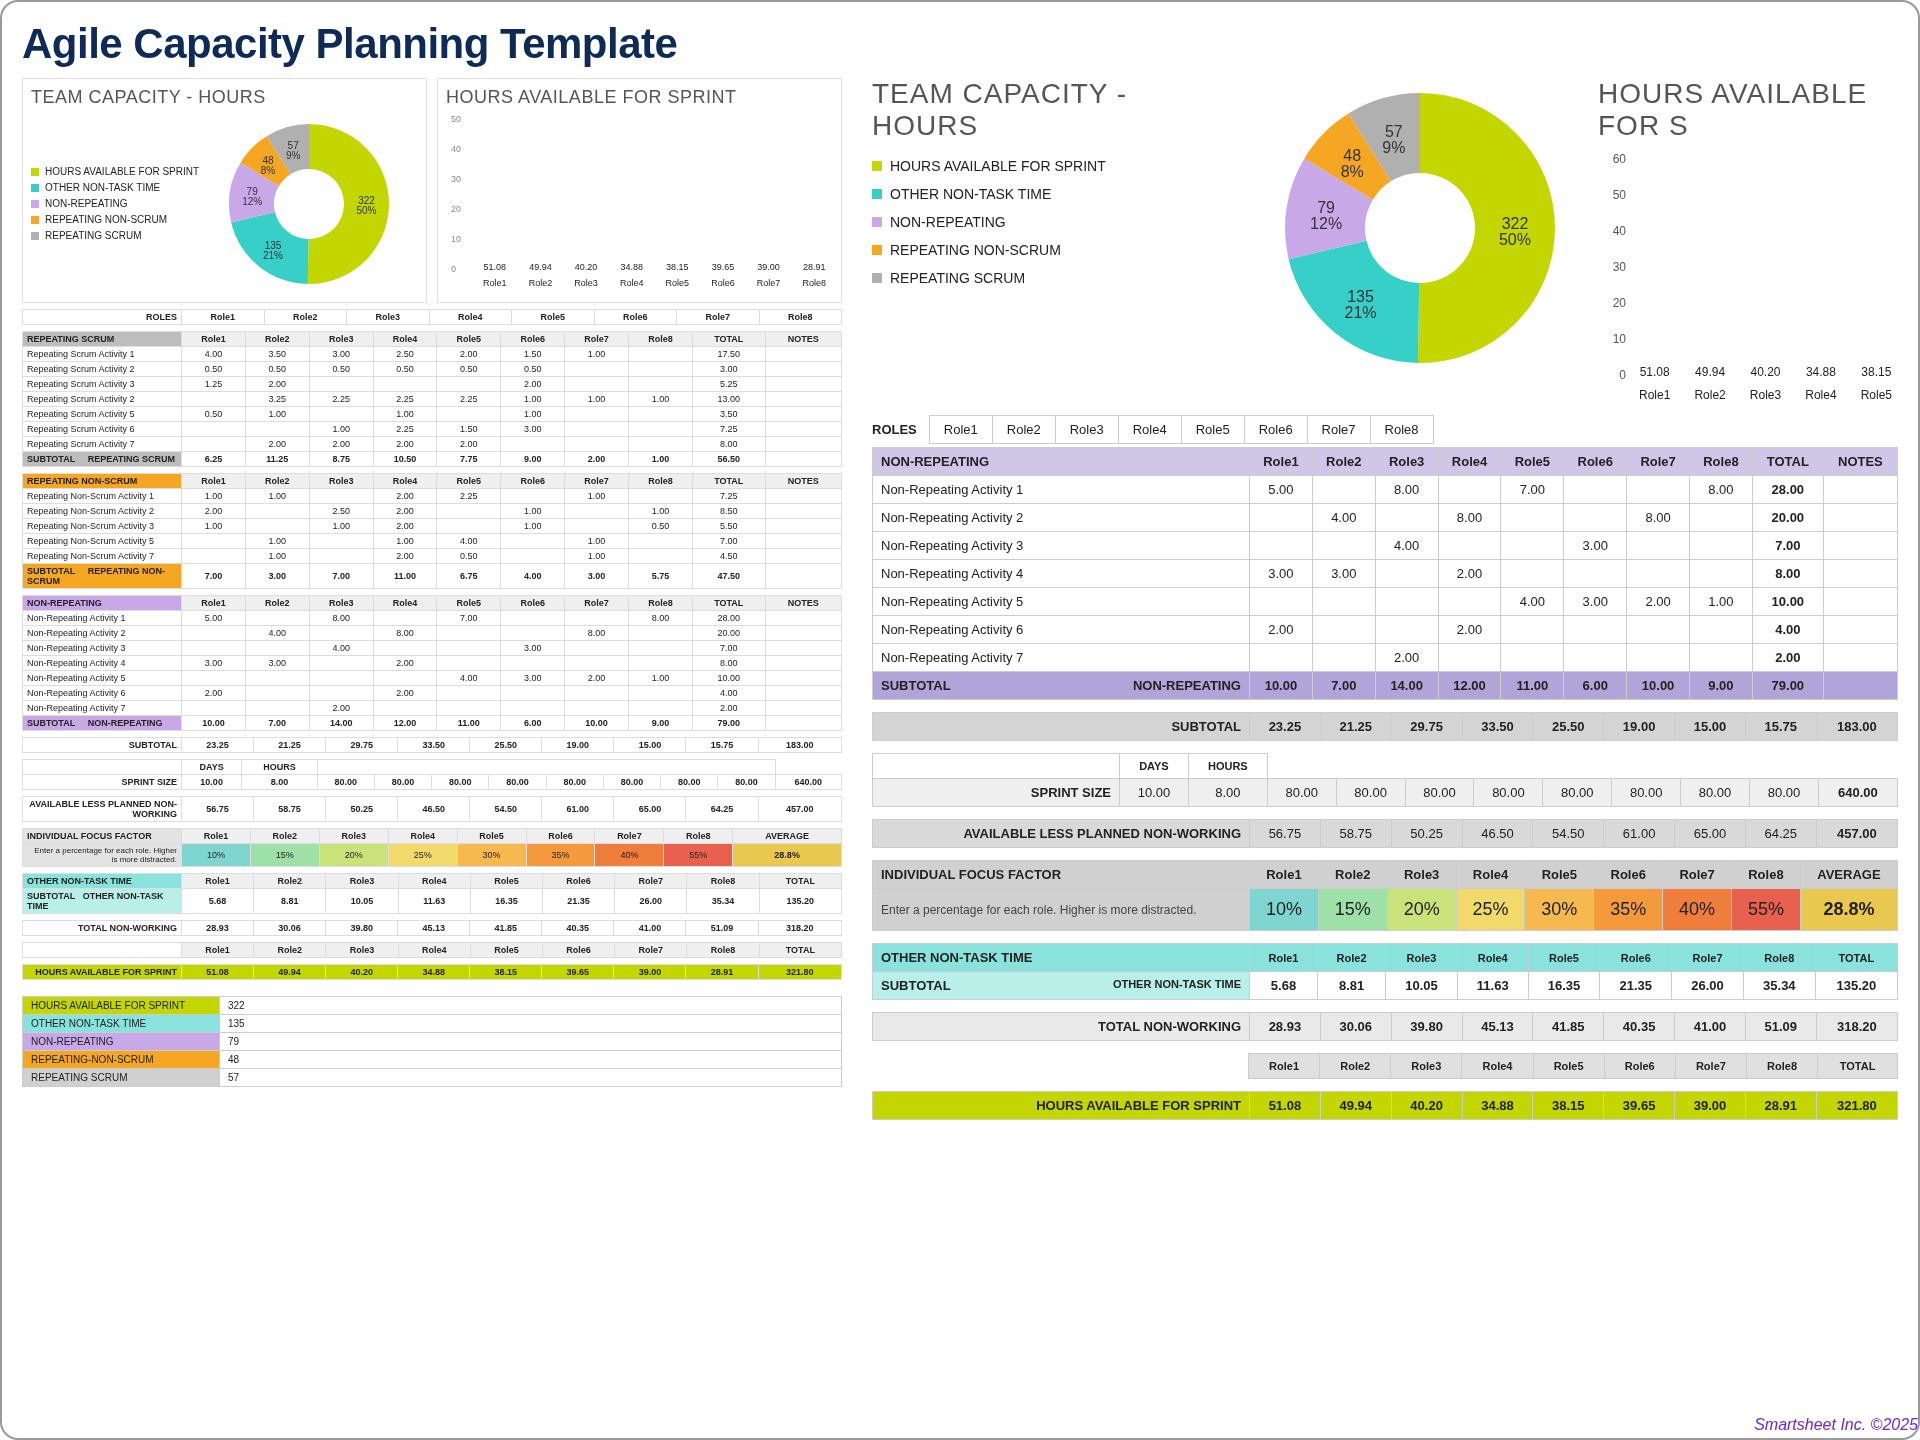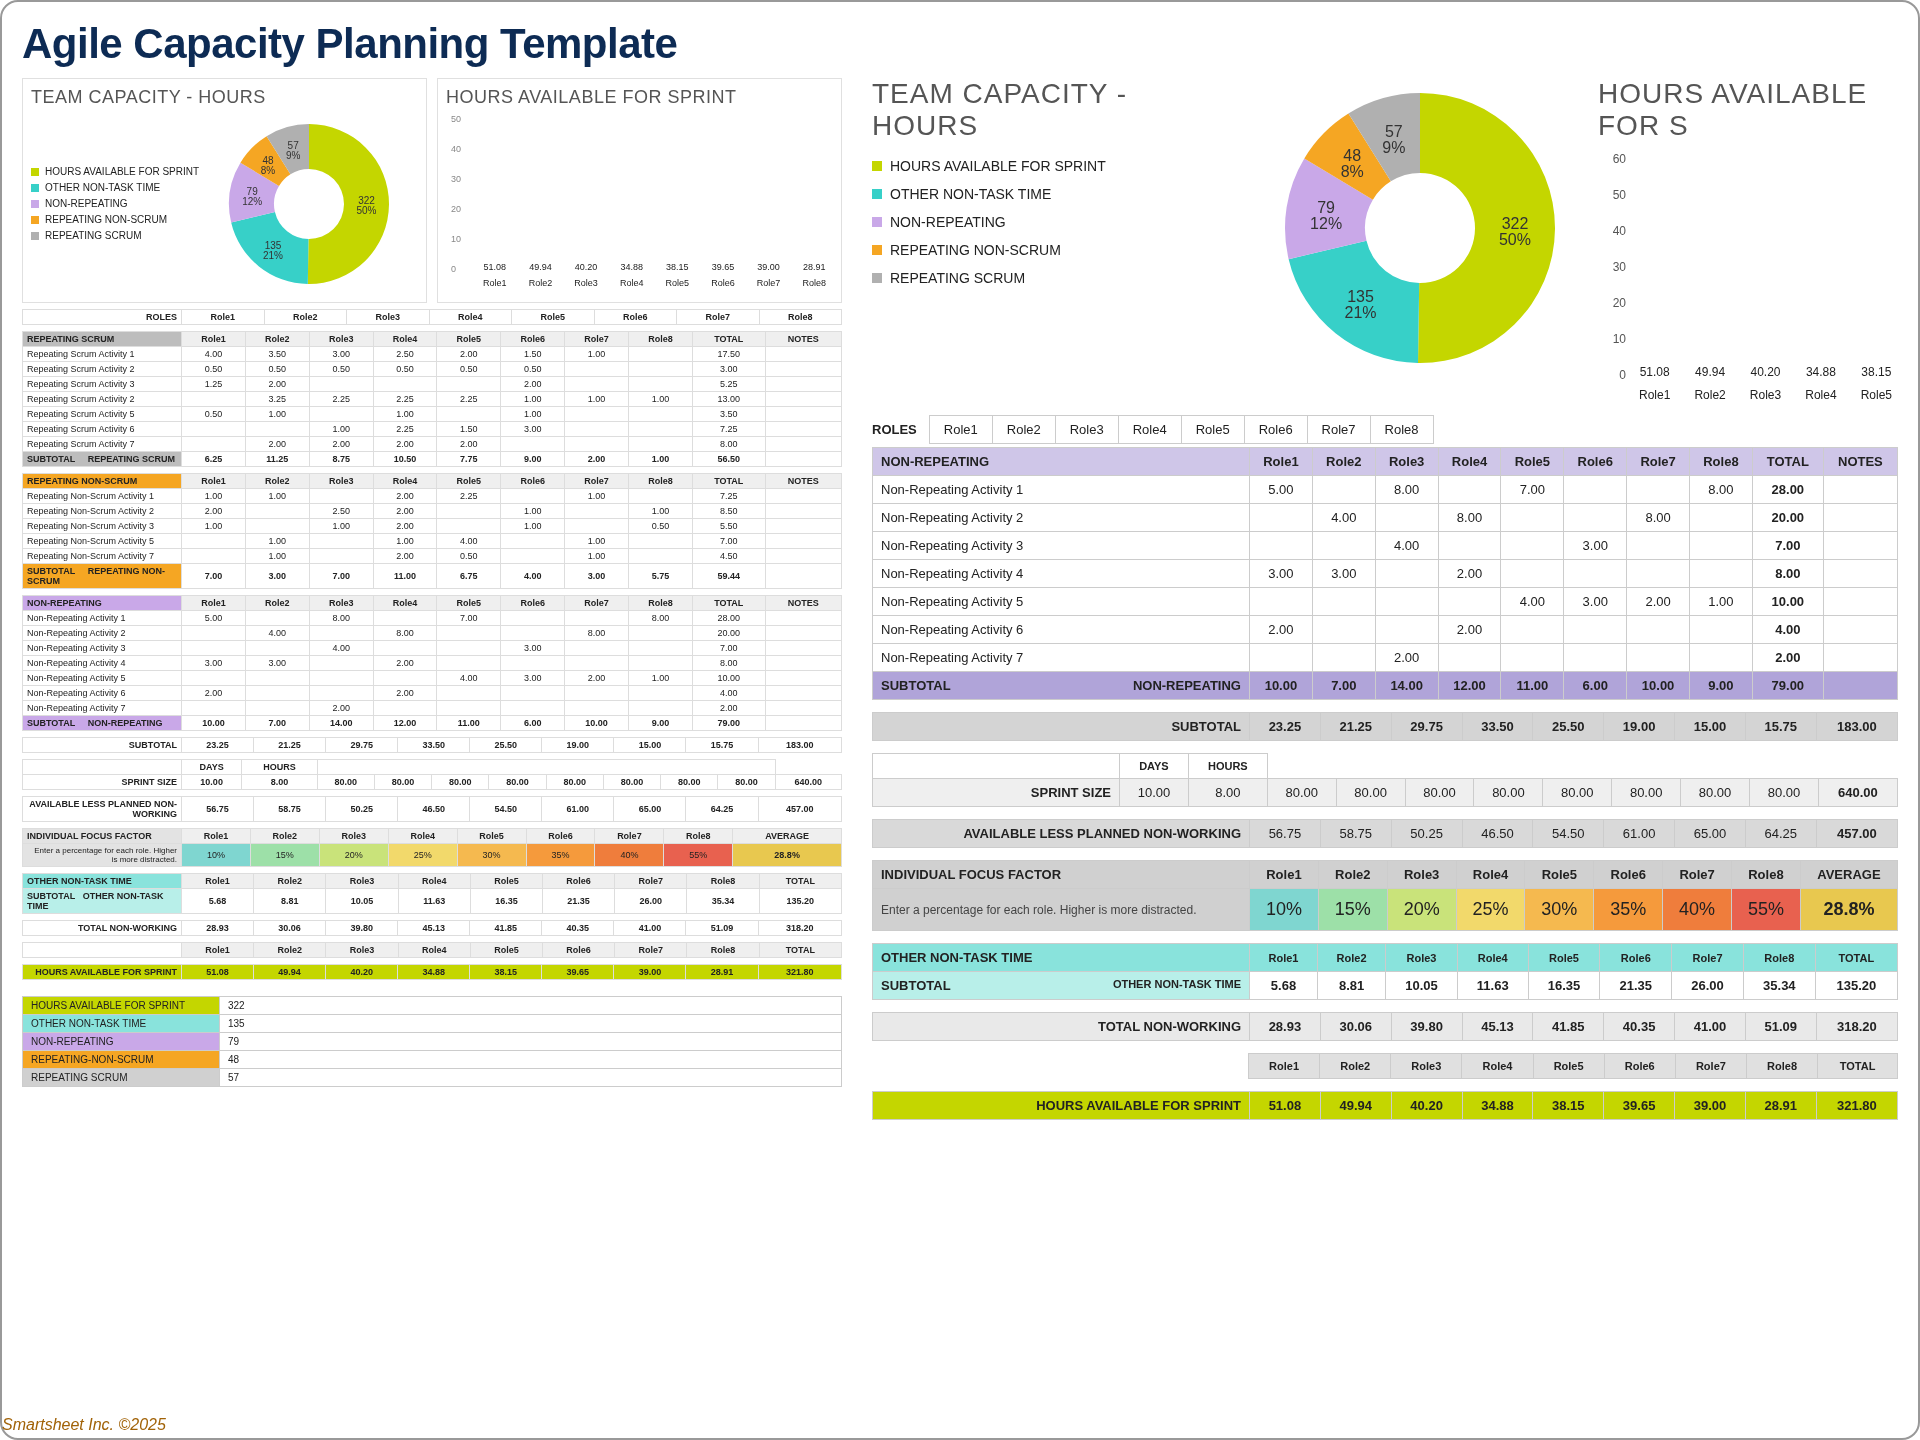--- a/index.html
+++ b/index.html
@@ -59,21 +59,21 @@
   .dt-focus th{background:#d0d0d0;}
   .dt-focus .note{background:#d0d0d0;font-size:12px;text-align:right;color:#444;}
   .pct{font-size:18px;font-weight:400;padding:10px!important;}
   .dt-other th{background:#89e3dc;}
   .dt-other .sub th{background:#b8efe9;}
   .dt-avail td{background:#c4d600;font-weight:700;}
   .dt-nonwork td{background:#e9e9e9;font-weight:700;}
   .dt-subtotal td{background:#d4d4d4;font-weight:700;}
   .legend-table{font-size:10px;border-collapse:collapse;margin-top:10px;}
   .legend-table td{border:1px solid #ccc;padding:3px 8px;}
-  .footer{position:absolute;bottom:4px;left:0;width:100%;text-align:left;font-style:italic;font-size:16px;color:#a16207;}
+  .footer{position:absolute;bottom:4px;left:0;width:100%;text-align:right;font-style:italic;font-size:16px;color:#6d28d9;}
   svg.donut text{font-family:Arial;}
 </style>
 </head>
 <body>
 
 <div id="wrap">
   <h1>Agile Capacity Planning Template</h1>
   <div class="cols">
 
     <div class="left">
@@ -380,21 +380,21 @@
               <tr class="sub">
                 <td class="bg-orange"><b>SUBTOTAL</b> &nbsp;&nbsp;&nbsp; REPEATING NON-SCRUM</td>
                 <td>7.00</td>
                 <td>3.00</td>
                 <td>7.00</td>
                 <td>11.00</td>
                 <td>6.75</td>
                 <td>4.00</td>
                 <td>3.00</td>
                 <td>5.75</td>
-                <td>59.44</td>
+                <td>47.50</td>
                 <td></td>
               </tr>
             </tbody>
           </table>
         </div>
       <div id="tiny-nr">
           <table class="tiny">
             <tbody>
               <tr class="hdr">
                 <td class="bg-purple">NON-REPEATING</td>

